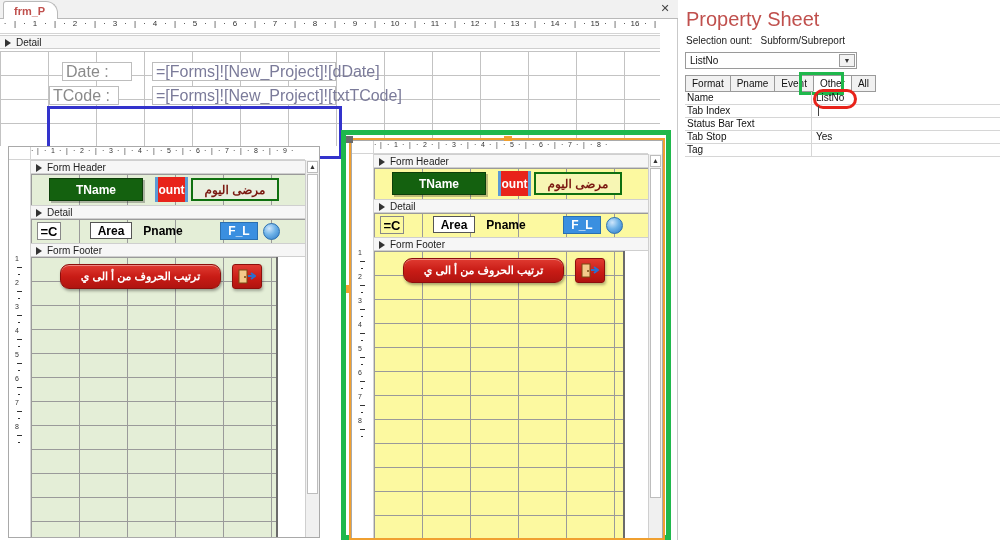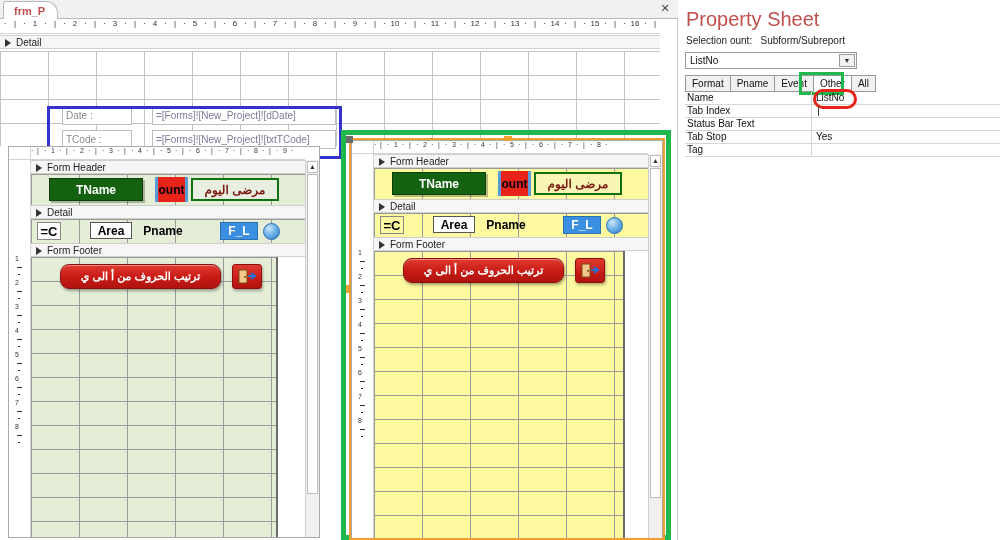--- a/index.html
+++ b/index.html
@@ -65,22 +65,22 @@
   #main-detail-bar { position: absolute; left: 0; top: 35px; width: 660px; }
   #main-canvas {
     position: absolute; left: 0; top: 51px; width: 660px; height: 95px;
     background: #ffffff;
     background-image:
       repeating-linear-gradient(to right, #c3c3c3 0 1px, transparent 1px 48px),
       repeating-linear-gradient(to bottom, #c3c3c3 0 1px, transparent 1px 24px);
   }
   .ctl {
     position: absolute; background: #ffffff;
-    border: 1px solid #bdbdbd; font-size: 10px; color: #8a8a8a;
-    padding: 1px 3px; line-height: 15px; white-space: nowrap; margin-top: 44px;
+    border: 1px solid #bdbdbd; font-size: 16px; color: #8a8a8a;
+    padding: 1px 3px; line-height: 15px; white-space: nowrap;
   }
   #sel-blue {
     position: absolute; left: 47px; top: 55px; width: 295px; height: 53px;
     border: 3px solid #3333cc; pointer-events: none;
   }
 
   
   .subpanel { position: absolute; background: #ffffff; border: 1px solid #a9a9a9; }
   .sp-ruler-h {
     position: absolute; left: 22px; top: 0; right: 14px; height: 13px;
@@ -101,21 +101,21 @@
     position: absolute; right: 0; top: 13px; width: 14px; bottom: 0;
     background: #f0f0f0; border-left: 1px solid #cfcfcf;
   }
   .sp-thumb { position: absolute; left: 1px; top: 14px; width: 11px; height: 210px; background: #ffffff; border: 1px solid #bdbdbd; }
   .sp-arrow { position: absolute; left: 1px; width: 11px; height: 12px; background: #ffffff; border: 1px solid #bdbdbd; font-size: 7px; text-align: center; line-height: 10px; color: #333; }
   .sec { position: relative; padding-left: 48px; }
 
   
   .w { position: absolute; font-size: 12px; font-weight: bold; line-height: 1; display: flex; align-items: center; justify-content: center; white-space: nowrap; }
   .w-tname { background: #14610f; color: #ffffff; border: 1px solid #0d3f0a; box-shadow: 2px 2px 0 rgba(0,0,0,.25); }
-  .w-count { background: #e8231a; color: #000000; border-left: 3px solid #5b9bd5; border-right: 3px solid #5b9bd5; overflow: hidden; }
+  .w-count { background: #e8231a; color: #ffffff; border-left: 3px solid #5b9bd5; border-right: 3px solid #5b9bd5; overflow: hidden; }
   .w-arabic { color: #7b1a12; border: 2px solid #0f7010; font-size: 12px; font-weight: bold; direction: rtl; }
   .w-eq { background: #ffffff; color: #000; border: 1px solid #888; font-size: 13px; overflow: hidden; }
   .w-area { background: #ffffff; color: #000; border: 1px solid #555; font-size: 12px; }
   .w-pname { color: #000; font-size: 12px; }
   .w-fl { background: #3a8fe0; color: #ffffff; border: 1px solid #2a6fb0; font-size: 12px; }
   .w-orb { border-radius: 50%; background: radial-gradient(circle at 35% 30%, #cfe6fb 0%, #6fb3e8 45%, #2d79c7 100%); border: 1px solid #2a6fb0; }
   .w-btn {
     background: linear-gradient(to bottom, #e03b31 0%, #c81b15 52%, #b01410 100%);
     color: #ffffff; border: 1px solid #8d0f0c; border-radius: 9px;
     font-size: 11px; font-weight: bold; direction: rtl;
@@ -177,21 +177,21 @@
 
     <div id="hruler"><span class="hr-tick" style="width:10px">·</span><span class="hr-tick" style="width:10px">|</span><span class="hr-tick" style="width:9px">·</span><span class="hr-tick" style="width:12px">1</span><span class="hr-tick" style="width:9px">·</span><span class="hr-tick" style="width:10px">|</span><span class="hr-tick" style="width:9px">·</span><span class="hr-tick" style="width:12px">2</span><span class="hr-tick" style="width:9px">·</span><span class="hr-tick" style="width:10px">|</span><span class="hr-tick" style="width:9px">·</span><span class="hr-tick" style="width:12px">3</span><span class="hr-tick" style="width:9px">·</span><span class="hr-tick" style="width:10px">|</span><span class="hr-tick" style="width:9px">·</span><span class="hr-tick" style="width:12px">4</span><span class="hr-tick" style="width:9px">·</span><span class="hr-tick" style="width:10px">|</span><span class="hr-tick" style="width:9px">·</span><span class="hr-tick" style="width:12px">5</span><span class="hr-tick" style="width:9px">·</span><span class="hr-tick" style="width:10px">|</span><span class="hr-tick" style="width:9px">·</span><span class="hr-tick" style="width:12px">6</span><span class="hr-tick" style="width:9px">·</span><span class="hr-tick" style="width:10px">|</span><span class="hr-tick" style="width:9px">·</span><span class="hr-tick" style="width:12px">7</span><span class="hr-tick" style="width:9px">·</span><span class="hr-tick" style="width:10px">|</span><span class="hr-tick" style="width:9px">·</span><span class="hr-tick" style="width:12px">8</span><span class="hr-tick" style="width:9px">·</span><span class="hr-tick" style="width:10px">|</span><span class="hr-tick" style="width:9px">·</span><span class="hr-tick" style="width:12px">9</span><span class="hr-tick" style="width:9px">·</span><span class="hr-tick" style="width:10px">|</span><span class="hr-tick" style="width:9px">·</span><span class="hr-tick" style="width:12px">10</span><span class="hr-tick" style="width:9px">·</span><span class="hr-tick" style="width:10px">|</span><span class="hr-tick" style="width:9px">·</span><span class="hr-tick" style="width:12px">11</span><span class="hr-tick" style="width:9px">·</span><span class="hr-tick" style="width:10px">|</span><span class="hr-tick" style="width:9px">·</span><span class="hr-tick" style="width:12px">12</span><span class="hr-tick" style="width:9px">·</span><span class="hr-tick" style="width:10px">|</span><span class="hr-tick" style="width:9px">·</span><span class="hr-tick" style="width:12px">13</span><span class="hr-tick" style="width:9px">·</span><span class="hr-tick" style="width:10px">|</span><span class="hr-tick" style="width:9px">·</span><span class="hr-tick" style="width:12px">14</span><span class="hr-tick" style="width:9px">·</span><span class="hr-tick" style="width:10px">|</span><span class="hr-tick" style="width:9px">·</span><span class="hr-tick" style="width:12px">15</span><span class="hr-tick" style="width:9px">·</span><span class="hr-tick" style="width:10px">|</span><span class="hr-tick" style="width:9px">·</span><span class="hr-tick" style="width:12px">16</span><span class="hr-tick" style="width:9px">·</span><span class="hr-tick" style="width:10px">|</span></div>
 
     <div id="main-detail-bar">
       <div class="section-bar">Detail</div>
     </div>
 
     <div id="main-canvas">
       <div class="ctl" style="left:62px;top:11px;width:70px;height:19px;">Date :</div>
       <div class="ctl" style="left:152px;top:11px;width:184px;height:19px;color:#7b7b9a;">=[Forms]![New_Project]![dDate]</div>
-      <div class="ctl" style="left:62px;top:35px;width:70px;height:19px;">TCode :</div>
+      <div class="ctl" style="left:49px;top:35px;width:70px;height:19px;">TCode :</div>
       <div class="ctl" style="left:152px;top:35px;width:184px;height:19px;color:#7b7b9a;">=[Forms]![New_Project]![txtTCode]</div>
       <div id="sel-blue"></div>
     </div>
 
     <div class="subpanel" id="sub-left" style="left:8px;top:146px;width:312px;height:392px;">
       <div class="sp-corner"></div>
       <div class="sp-ruler-h" id="lp-rh"><span style="display:inline-block;width:6px">·</span><span style="display:inline-block;width:7px">|</span><span style="display:inline-block;width:7px">·</span><span style="display:inline-block;width:8px">1</span><span style="display:inline-block;width:7px">·</span><span style="display:inline-block;width:7px">|</span><span style="display:inline-block;width:7px">·</span><span style="display:inline-block;width:8px">2</span><span style="display:inline-block;width:7px">·</span><span style="display:inline-block;width:7px">|</span><span style="display:inline-block;width:7px">·</span><span style="display:inline-block;width:8px">3</span><span style="display:inline-block;width:7px">·</span><span style="display:inline-block;width:7px">|</span><span style="display:inline-block;width:7px">·</span><span style="display:inline-block;width:8px">4</span><span style="display:inline-block;width:7px">·</span><span style="display:inline-block;width:7px">|</span><span style="display:inline-block;width:7px">·</span><span style="display:inline-block;width:8px">5</span><span style="display:inline-block;width:7px">·</span><span style="display:inline-block;width:7px">|</span><span style="display:inline-block;width:7px">·</span><span style="display:inline-block;width:8px">6</span><span style="display:inline-block;width:7px">·</span><span style="display:inline-block;width:7px">|</span><span style="display:inline-block;width:7px">·</span><span style="display:inline-block;width:8px">7</span><span style="display:inline-block;width:7px">·</span><span style="display:inline-block;width:7px">|</span><span style="display:inline-block;width:7px">·</span><span style="display:inline-block;width:8px">8</span><span style="display:inline-block;width:7px">·</span><span style="display:inline-block;width:7px">|</span><span style="display:inline-block;width:7px">·</span><span style="display:inline-block;width:8px">9</span><span style="display:inline-block;width:7px">·</span></div>
       <div class="sp-ruler-v" id="lp-rv">
           <div style="position:absolute;left:6px;top:95px;font-size:7px;">1</div>
           <div style="position:absolute;left:8px;top:107px;width:5px;height:1px;background:#333;"></div>

